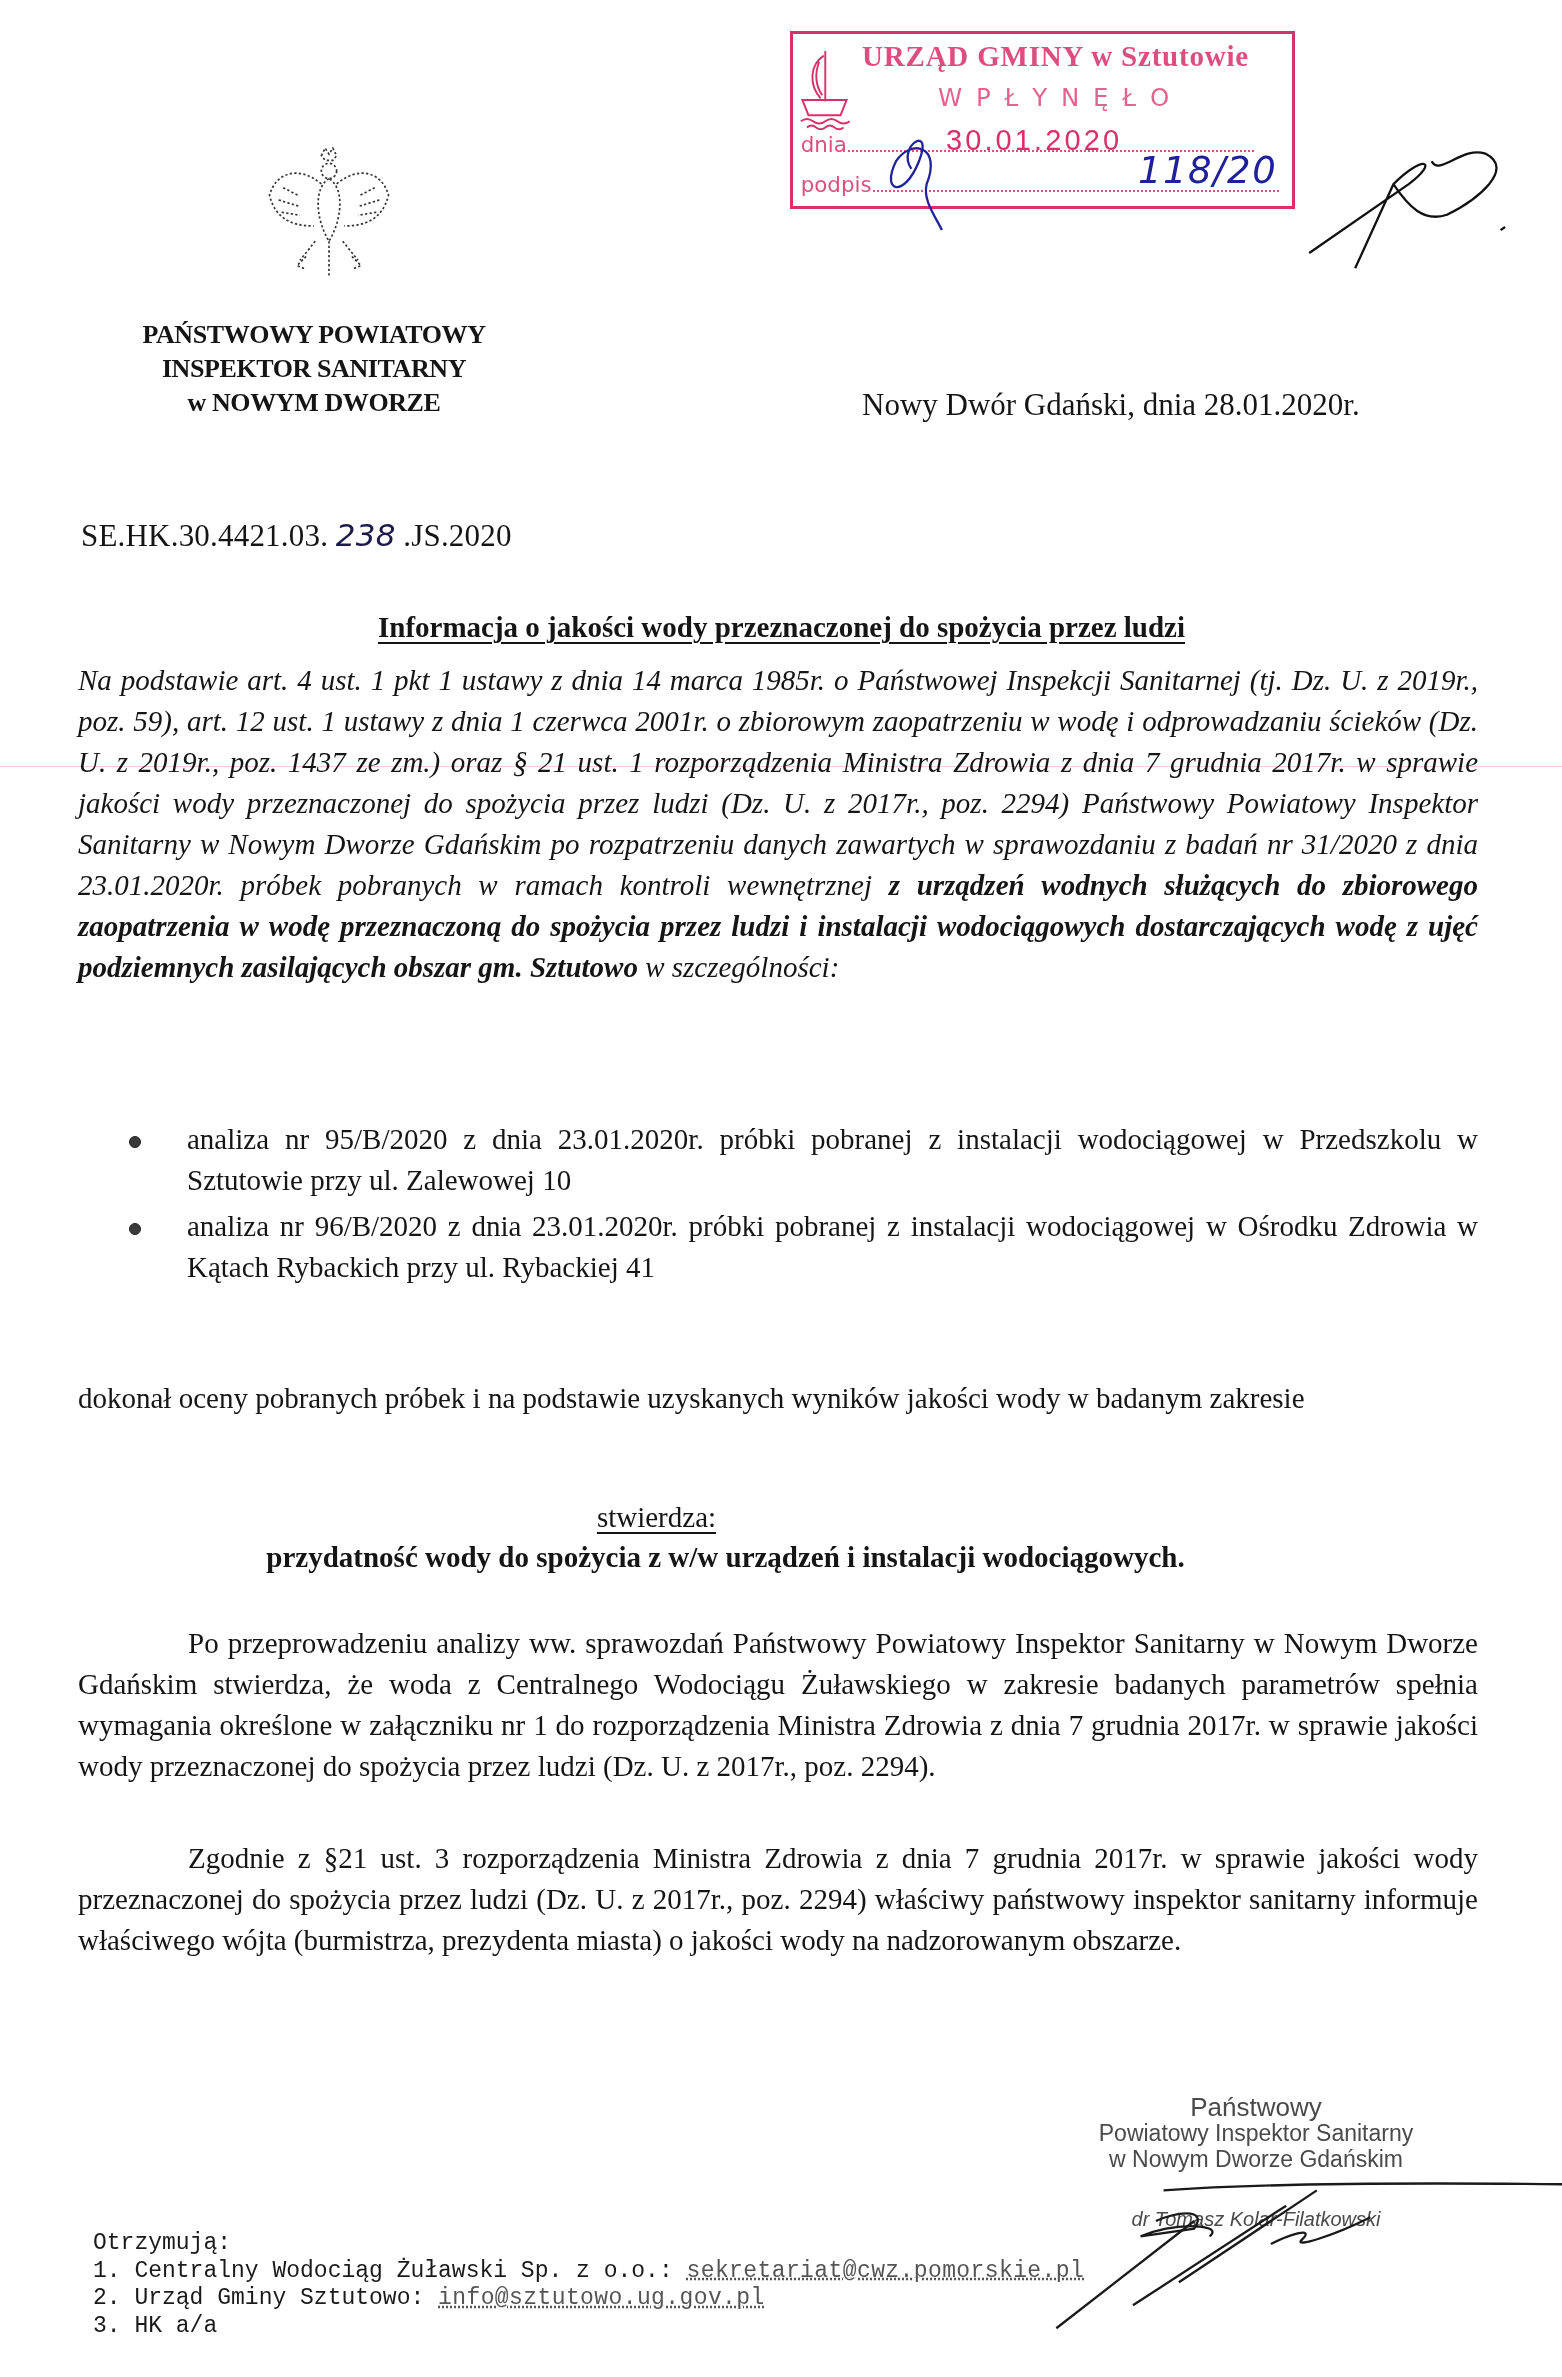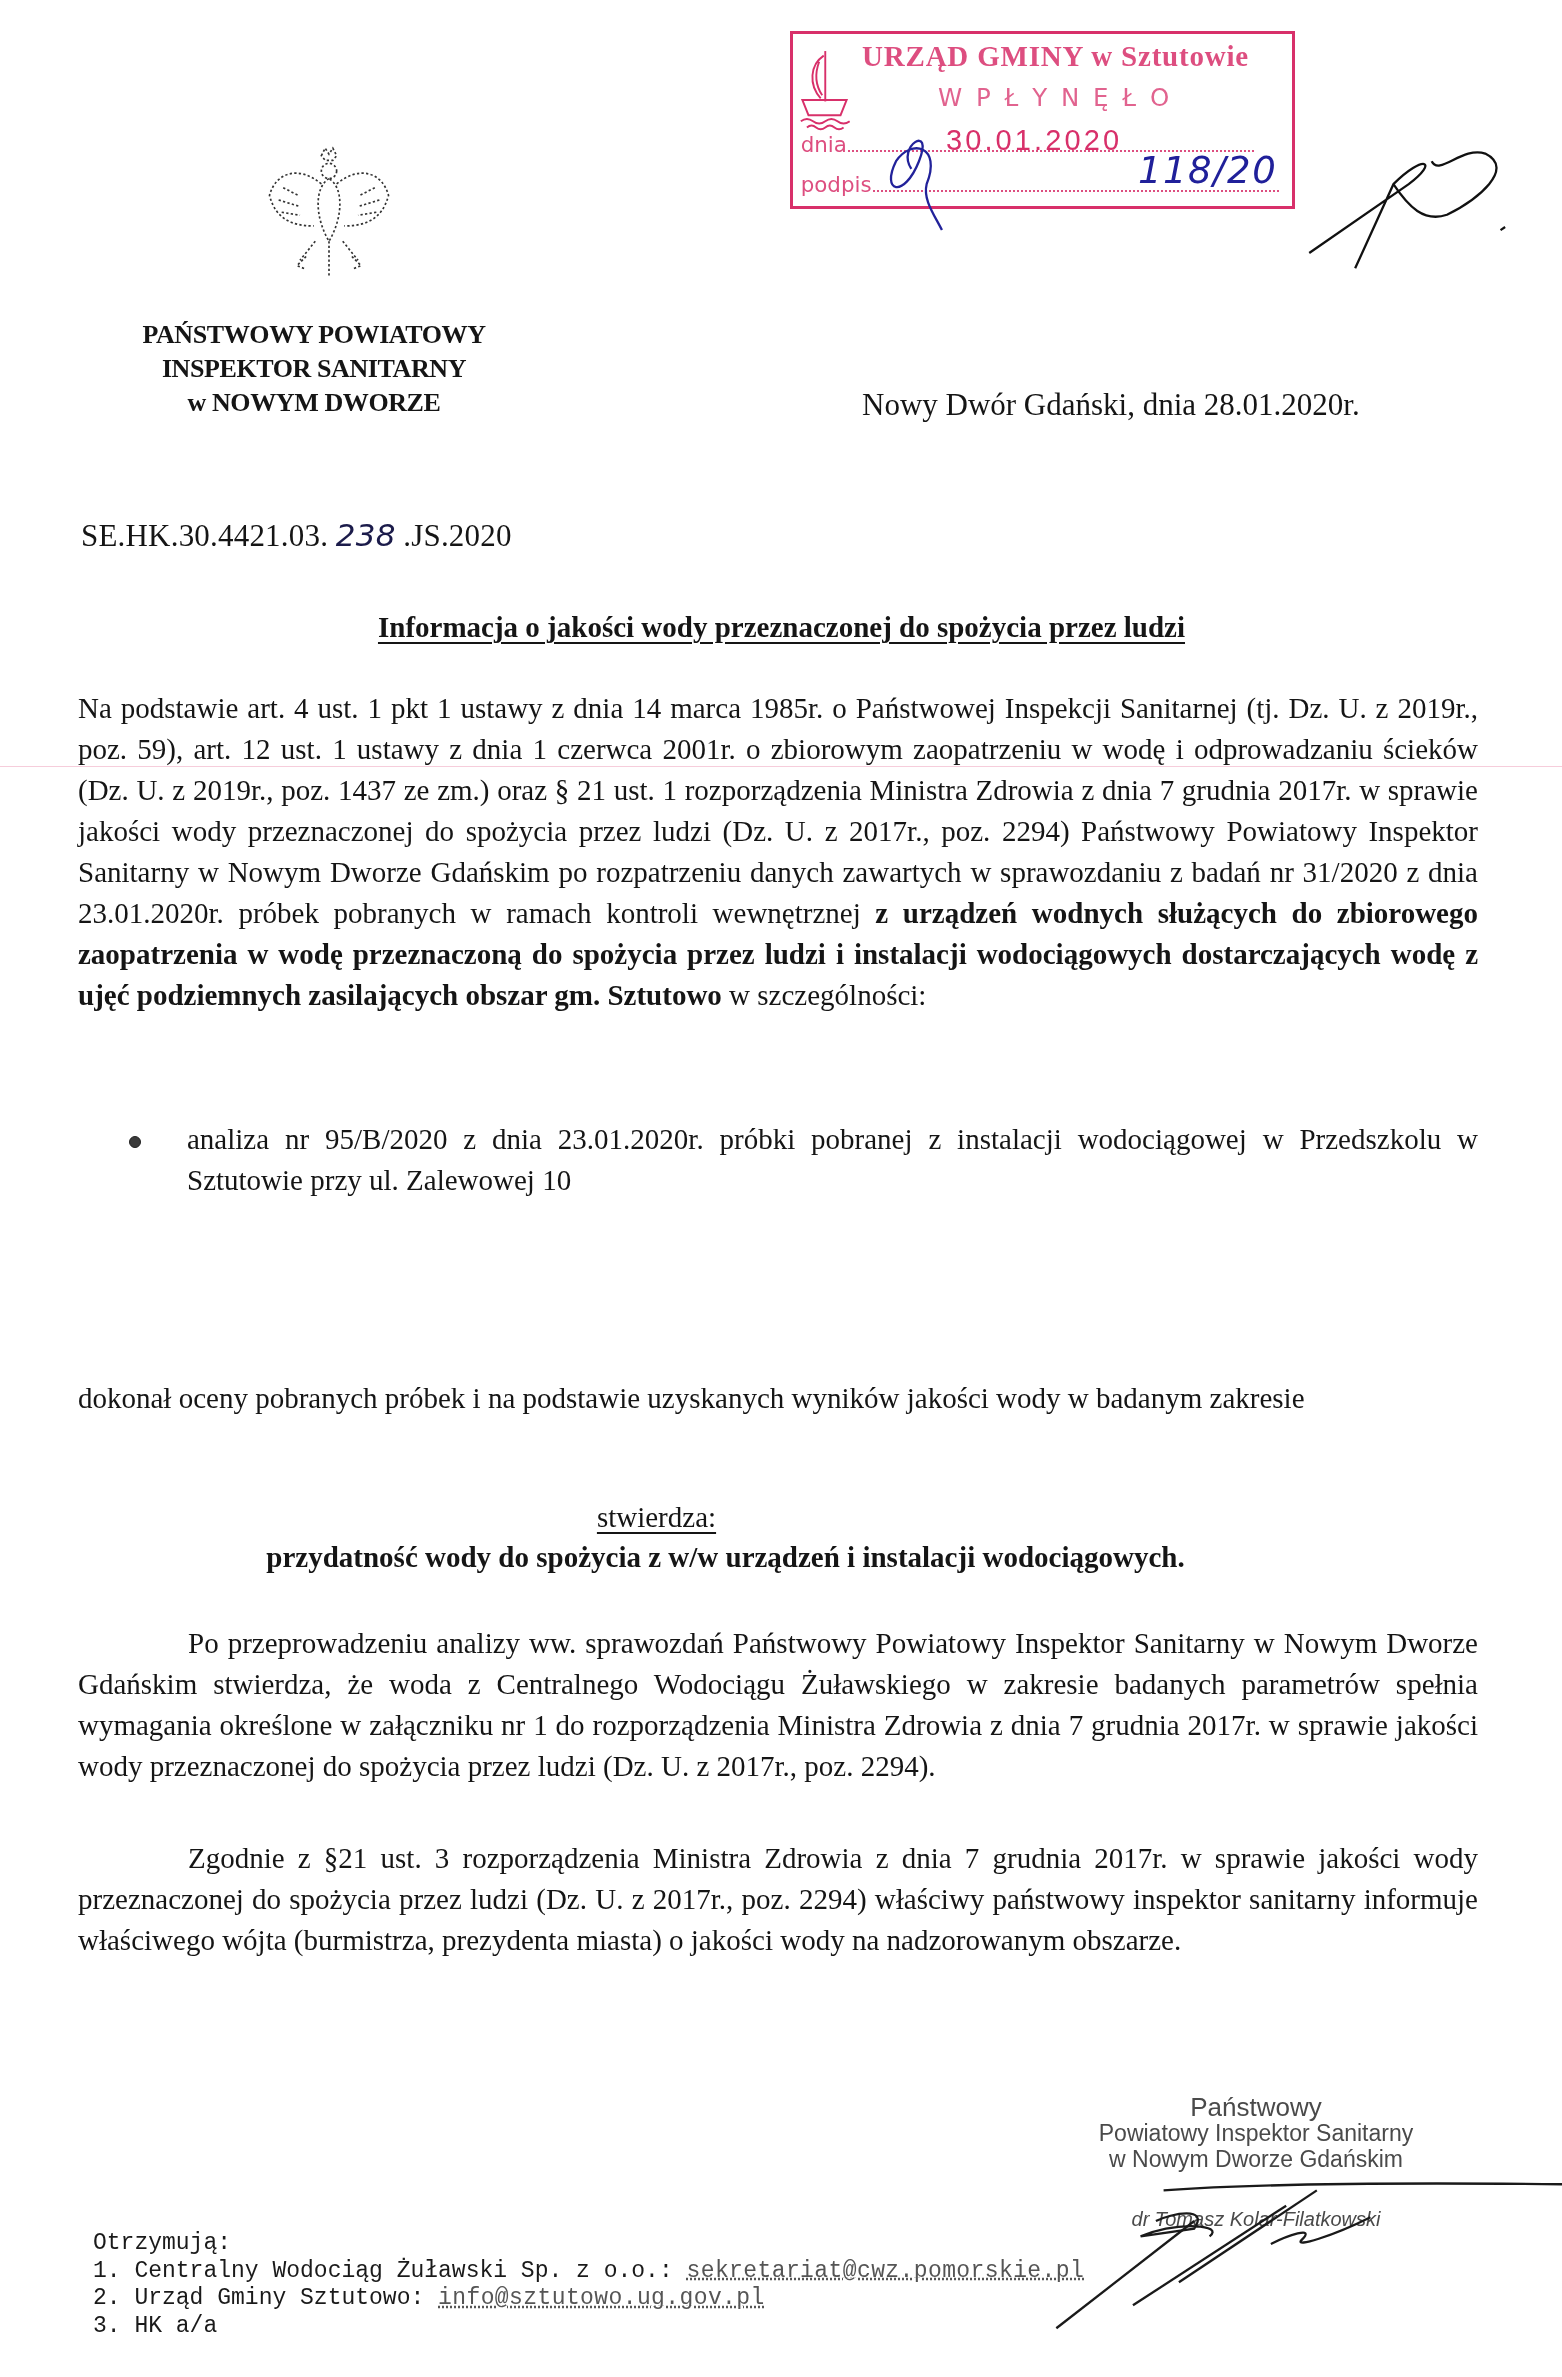--- a/index.html
+++ b/index.html
@@ -67,21 +67,21 @@
     left: 0; width: 1563px; top: 611px; text-align: center;
     font-size: 29px; font-weight: bold;
   }
   #doc-title span { text-decoration: underline; text-decoration-thickness: 2.3px; text-underline-offset: 4.6px; }
 
   
   .para {
     left: 78px; width: 1400px; font-size: 29px; line-height: 41px;
     text-align: justify; text-align-last: left;
   }
-  #p-intro { top: 688px; }
+  #p-intro { top: 660px; font-style: italic; }
   #p-intro b { font-weight: bold; }
 
   #analysis-list { left: 78px; top: 1119px; width: 1400px; margin: 0; padding: 0; list-style: none; }
   #analysis-list li {
     position: relative; padding-left: 109px; font-size: 29px; line-height: 41px;
     text-align: justify; text-align-last: left; margin-bottom: 5.4px;
   }
   #analysis-list li .bullet {
     position: absolute; left: 51px; top: 17px; width: 10px; height: 10px;
     border-radius: 50%; background: #3a3a3a; border: 0.8px solid #222;
@@ -186,20 +186,21 @@
 <div id="doc-title" class="abs">
   <span>Informacja o jakości wody przeznaczonej do spożycia przez ludzi</span>
 </div>
 
 <div id="p-intro" class="abs para">
   <span>Na podstawie art. 4 ust. 1 pkt 1 ustawy z dnia 14 marca 1985r. o Państwowej Inspekcji Sanitarnej (tj. Dz. U. z 2019r., poz. 59), art. 12 ust. 1 ustawy z dnia 1 czerwca 2001r. o zbiorowym zaopatrzeniu w wodę i odprowadzaniu ścieków (Dz. U. z 2019r., poz. 1437 ze zm.) oraz § 21 ust. 1 rozporządzenia Ministra Zdrowia z dnia 7 grudnia 2017r. w sprawie jakości wody przeznaczonej do spożycia przez ludzi (Dz. U. z 2017r., poz. 2294) Państwowy Powiatowy Inspektor Sanitarny w Nowym Dworze Gdańskim po rozpatrzeniu danych zawartych w sprawozdaniu z badań nr 31/2020 z dnia 23.01.2020r. próbek pobranych w ramach kontroli wewnętrznej </span><b>z urządzeń wodnych służących do zbiorowego zaopatrzenia w wodę przeznaczoną do spożycia przez ludzi i instalacji wodociągowych dostarczających wodę z ujęć podziemnych zasilających obszar gm. Sztutowo</b><span> w szczególności:</span>
 </div>
 
 <ul id="analysis-list" class="abs">
   <li><span class="bullet"></span><span>analiza nr 95/B/2020 z dnia 23.01.2020r. próbki pobranej z instalacji wodociągowej w Przedszkolu w Sztutowie przy ul. Zalewowej 10</span></li>
+  <li><span class="bullet"></span><span>analiza nr 96/B/2020 z dnia 23.01.2020r. próbki pobranej z instalacji wodociągowej w Ośrodku Zdrowia w Kątach Rybackich przy ul. Rybackiej 41</span></li>
 </ul>
 
 <div id="p-assessment" class="abs para">dokonał oceny pobranych próbek i na podstawie uzyskanych wyników jakości wody w badanym zakresie</div>
 
 <div id="verdict-heading" class="abs">
   <span>stwierdza:</span>
 </div>
 <div id="verdict-text" class="abs">przydatność wody do spożycia z w/w urządzeń i instalacji wodociągowych.</div>
 
 <div id="p-conclusion" class="abs para">Po przeprowadzeniu analizy ww. sprawozdań Państwowy Powiatowy Inspektor Sanitarny w Nowym Dworze Gdańskim stwierdza, że woda z Centralnego Wodociągu Żuławskiego w zakresie badanych parametrów spełnia wymagania określone w załączniku nr 1 do rozporządzenia Ministra Zdrowia z dnia 7 grudnia 2017r. w sprawie jakości wody przeznaczonej do spożycia przez ludzi (Dz. U. z 2017r., poz. 2294).</div>

